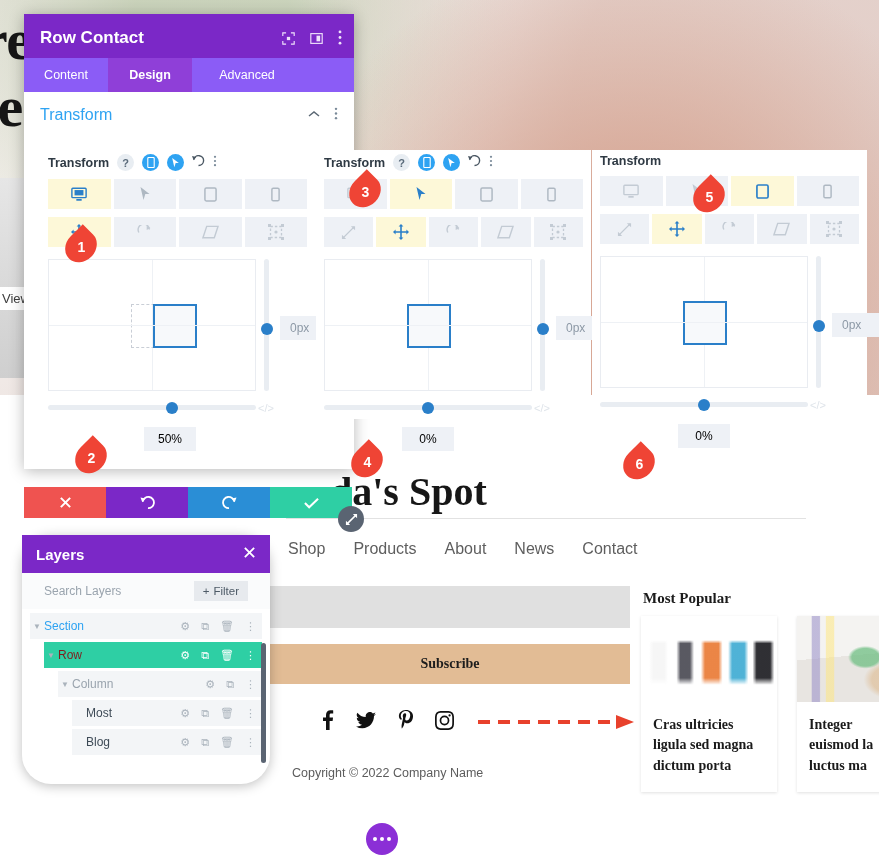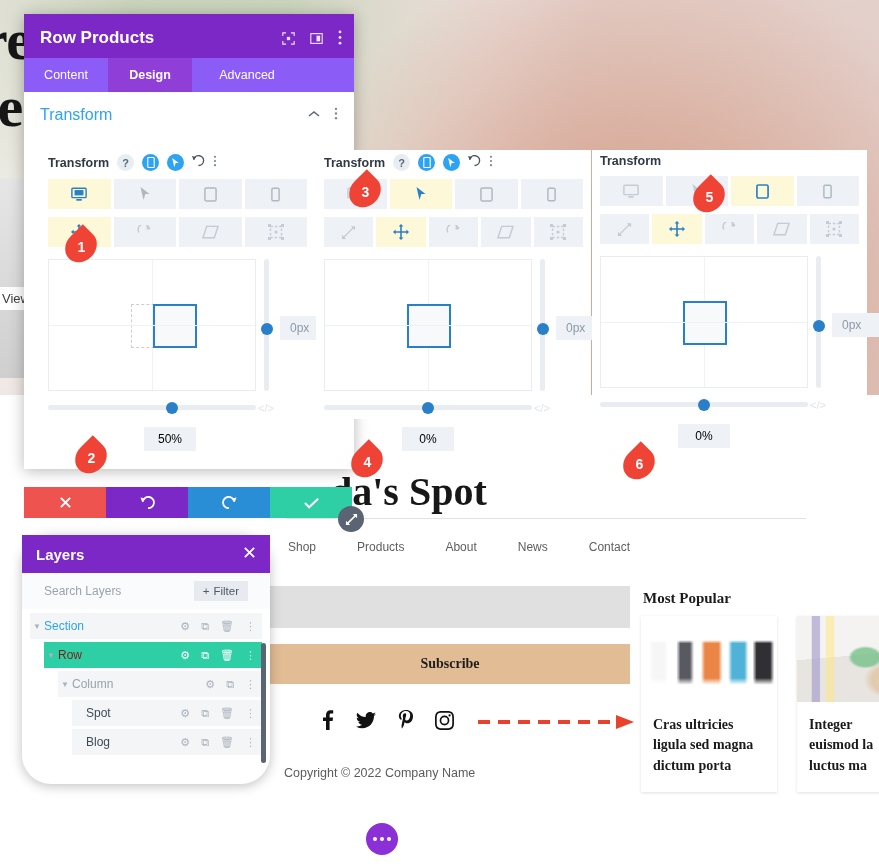--- a/index.html
+++ b/index.html
@@ -38,33 +38,33 @@
     background: #fff; padding: 4px 2px; white-space: nowrap;
   }
   .mid-title {
     position: absolute; left: 330px; top: 468px; width: 420px;
     font-family: "Liberation Serif", serif;
     font-size: 40px; font-weight: 700; color: #171717; white-space: nowrap;
   }
   .nav-hr { position: absolute; left: 286px; top: 518px; width: 520px; height: 1px; background: #e2e2e2; }
   .sitenav {
     position: absolute; left: 288px; top: 540px;
-    display: flex; gap: 41px; font-size: 12px; color: #5e5e5e;
+    display: flex; gap: 28px; font-size: 16px; color: #5e5e5e;
   }
   .sitenav span { cursor: pointer; }
   .grayband { position: absolute; left: 270px; top: 586px; width: 360px; height: 42px; background: #e0e0e0; }
   .subscribe {
     position: absolute; left: 270px; top: 644px; width: 360px; height: 40px;
     background: #e2bc95; display: flex; align-items: center; justify-content: center;
     font-family: "Liberation Serif", serif; font-weight: 700; font-size: 14px; color: #1d1d1d;
   }
   .social { position: absolute; left: 322px; top: 710px; display: flex; gap: 22px; align-items: center; }
   .social svg { display: block; }
   .red-arrow { position: absolute; left: 478px; top: 713px; width: 156px; height: 18px; }
-  .copyright { position: absolute; left: 284px; top: 766px; font-size: 12.5px; color: #5c5c5c; }
+  .copyright { position: absolute; left: 292px; top: 766px; font-size: 12.5px; color: #5c5c5c; }
 
   .mp-title {
     position: absolute; left: 643px; top: 590px;
     font-family: "Liberation Serif", serif; font-weight: 700; font-size: 15px; color: #1b1b1b;
   }
   .card { position: absolute; top: 616px; width: 136px; background: #fff; box-shadow: 0 1px 3px rgba(0,0,0,.12); }
   .card.c1 { left: 641px; }
   .card.c2 { left: 797px; width: 118px; }
   .card-img { height: 86px; width: 100%; }
   .c1 .card-img {
@@ -360,21 +360,21 @@
 
     <div class="fab">
       <i></i>
         <i></i>
         <i></i>
     </div>
   </div>
 
   <div class="modal">
     <div class="modal-head">
-      <div class="modal-title">Row Products</div>
+      <div class="modal-title">Row Contact</div>
       <div class="modal-head-icons">
         <span>
           <svg width="13" height="13" viewBox="0 0 16 16">
               <path fill="none" stroke="#efe2fb" stroke-width="1.4" d="M1 5V1h4M11 1h4v4M15 11v4h-4M5 15H1v-4"></path>
               <rect x="6" y="6" width="4" height="4" fill="#efe2fb"></rect>
             </svg>
         </span>
         <span>
           <svg width="13" height="13" viewBox="0 0 16 16">
               <rect x="1" y="2" width="14" height="12" fill="none" stroke="#efe2fb" stroke-width="1.4"></rect>
@@ -805,21 +805,21 @@
         <span class="lname muted">Column</span>
         <span class="licons">
           <span>⚙</span>
           <span>⧉</span>
           <span>⋮</span>
         </span>
       </div>
 
       <div class="layer-row lvl4">
         <span class="caret"></span>
-        <span class="lname dark">Spot</span>
+        <span class="lname dark">Most</span>
         <span class="licons">
           <span>⚙</span>
           <span>⧉</span>
           <span>🗑</span>
           <span>⋮</span>
         </span>
       </div>
 
       <div class="layer-row lvl4">
         <span class="caret"></span>

